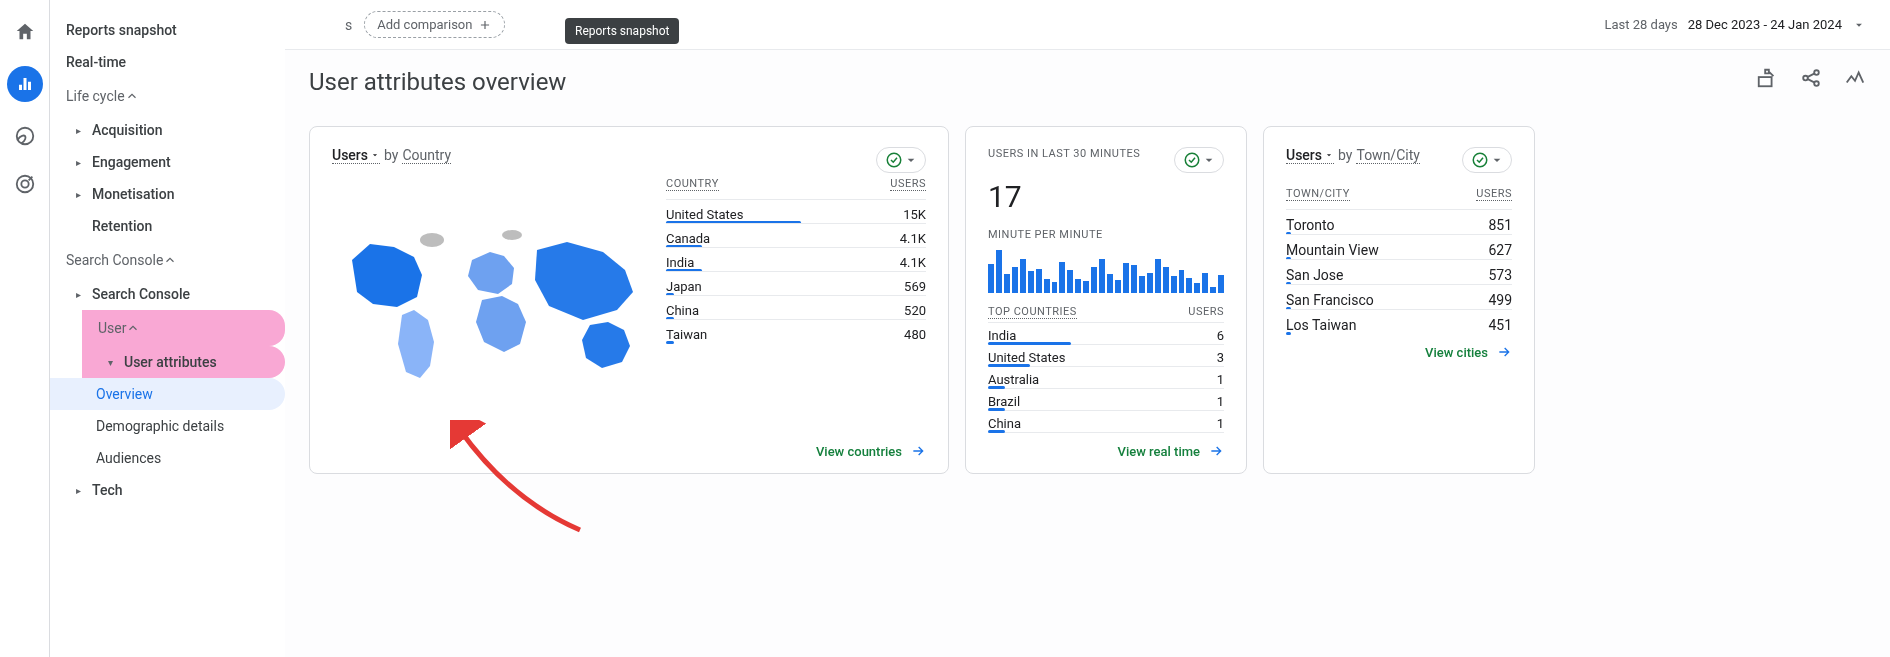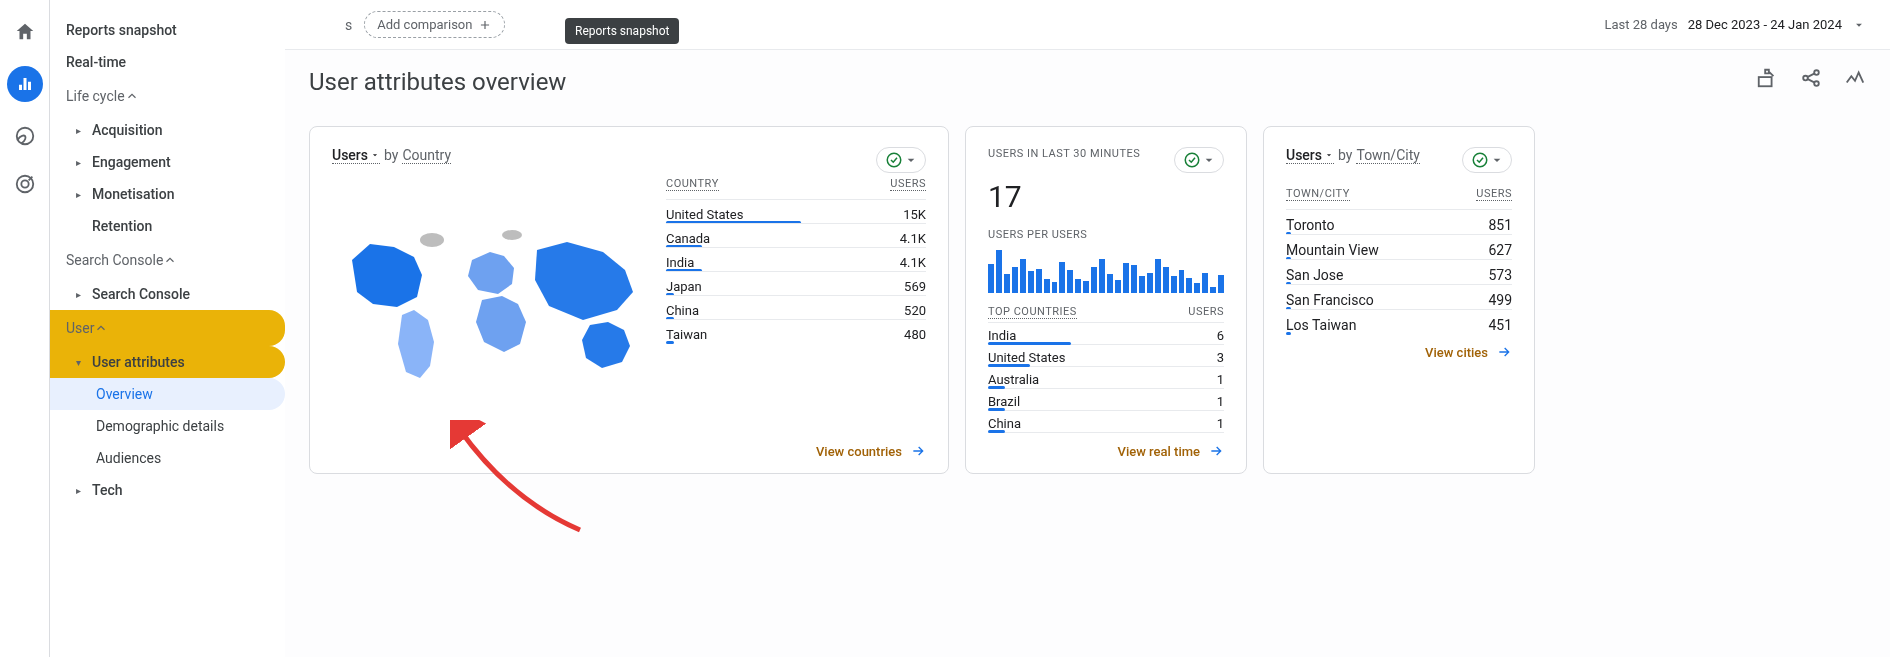--- a/index.html
+++ b/index.html
@@ -12,21 +12,21 @@
   .rail-icon.active { background:#1a73e8; color:#fff; width:36px; height:36px; }
 
   
   .sidebar { width: 235px; padding-top: 14px; font-size: 14px; color: #3c4043; }
   .side-link { padding: 8px 16px; cursor: pointer; font-weight: 500; }
   .side-section { display:flex; align-items:center; justify-content:flex-start; padding: 10px 16px; color:#5f6368; cursor:pointer; font-weight:400; }
   .side-item { display:flex; align-items:center; gap:8px; padding: 8px 16px 8px 26px; cursor:pointer; font-weight:500; }
   .side-item .caret { width:8px; color:#5f6368; font-size:10px; }
   .side-sub { padding: 8px 16px 8px 46px; cursor:pointer; }
   .side-sub.selected { background:#e8f0fe; color:#1a73e8; border-radius:0 16px 16px 0; }
-  .side-group-active { background:#eab308; border-radius:0 16px 16px 0; }
+  .side-group-active { background:#f9a8d4; border-radius:0 16px 16px 0;margin-left:32px; }
 
   
   .main { flex:1; background:#fdfdfe; position:relative; overflow:hidden; }
   .toolbar { display:flex; align-items:center; justify-content:space-between; height:50px; padding:0 24px 0 60px; background:#fff; border-bottom:1px solid #e8eaed; }
   .tooltip { position:absolute; left:280px; top:18px; background:#3c4043; color:#fff; font-size:12px; padding:6px 10px; border-radius:4px; z-index:5; }
   .add-comparison { display:inline-flex; align-items:center; gap:6px; border:1px dashed #9aa0a6; border-radius:16px; padding:5px 12px; font-size:13px; color:#5f6368; cursor:pointer; }
   .date-range { font-size:13px; color:#5f6368; display:flex; align-items:center; gap:10px; }
   .date-range .dates { color:#202124; }
 
   .page-title { font-size:24px; color:#3c4043; font-weight:400; padding:18px 24px 12px 24px; }
@@ -59,21 +59,21 @@
 
   .big-number { font-size:30px; font-weight:400; color:#202124; margin-top:6px; }
   .mini-label { font-size:11px; letter-spacing:0.5px; color:#5f6368; margin-top:14px; }
   .spark { width:100%; height:48px; margin-top:4px; display:flex; align-items:flex-end; gap:2px; }
   .spark div { background:#1a73e8; width:100%; }
   .small-table-head { display:flex; justify-content:space-between; font-size:11px; letter-spacing:0.5px; color:#5f6368; border-bottom:1px solid #e8eaed; padding-bottom:3px; margin-top:12px; }
   .small-table-head .leftlbl { border-bottom:1px dotted #5f6368; }
   .srow { display:flex; justify-content:space-between; font-size:13px; padding:5px 0 1px 0; border-bottom:1px solid #e8eaed; position:relative; }
   .srow .bar { position:absolute; left:0; bottom:-1px; height:3px; background:#1a73e8; border-radius:2px; }
 
-  .card-foot { display:flex; justify-content:flex-end; align-items:center; gap:8px; color:#a16207; font-size:13px; font-weight:500; margin-top:10px; cursor:pointer; }
+  .card-foot { display:flex; justify-content:flex-end; align-items:center; gap:8px; color:#15803d; font-size:13px; font-weight:500; margin-top:10px; cursor:pointer; }
 
   .arrow-annotation { position:absolute; left:165px; top:420px; pointer-events:none; z-index:10; }
 </style>
 </head>
 <body>
 
 <div class="app">
 
   <div class="rail">
     <div class="rail-icon">
@@ -295,21 +295,21 @@
             <svg class="check" width="18" height="18" viewBox="0 0 24 24" fill="none" stroke="currentColor" stroke-width="2">
                 <circle cx="12" cy="12" r="9"></circle>
                 <path d="M8 12l3 3 5-6"></path>
               </svg>
             <svg class="drop" viewBox="0 0 24 24" fill="#5f6368">
                 <path d="M7 10l5 5 5-5z"></path>
               </svg>
           </span>
         </div>
         <div class="big-number">17</div>
-        <div class="mini-label">USERS PER USERS</div>
+        <div class="mini-label">MINUTE PER MINUTE</div>
         <div class="spark" id="spark">
             <div style="height: 28.8px;"></div>
             <div style="height: 43.2px;"></div>
             <div style="height: 19.2px;"></div>
             <div style="height: 26.4px;"></div>
             <div style="height: 33.6px;"></div>
             <div style="height: 21.6px;"></div>
             <div style="height: 24px;"></div>
             <div style="height: 14.4px;"></div>
             <div style="height: 10.56px;"></div>

